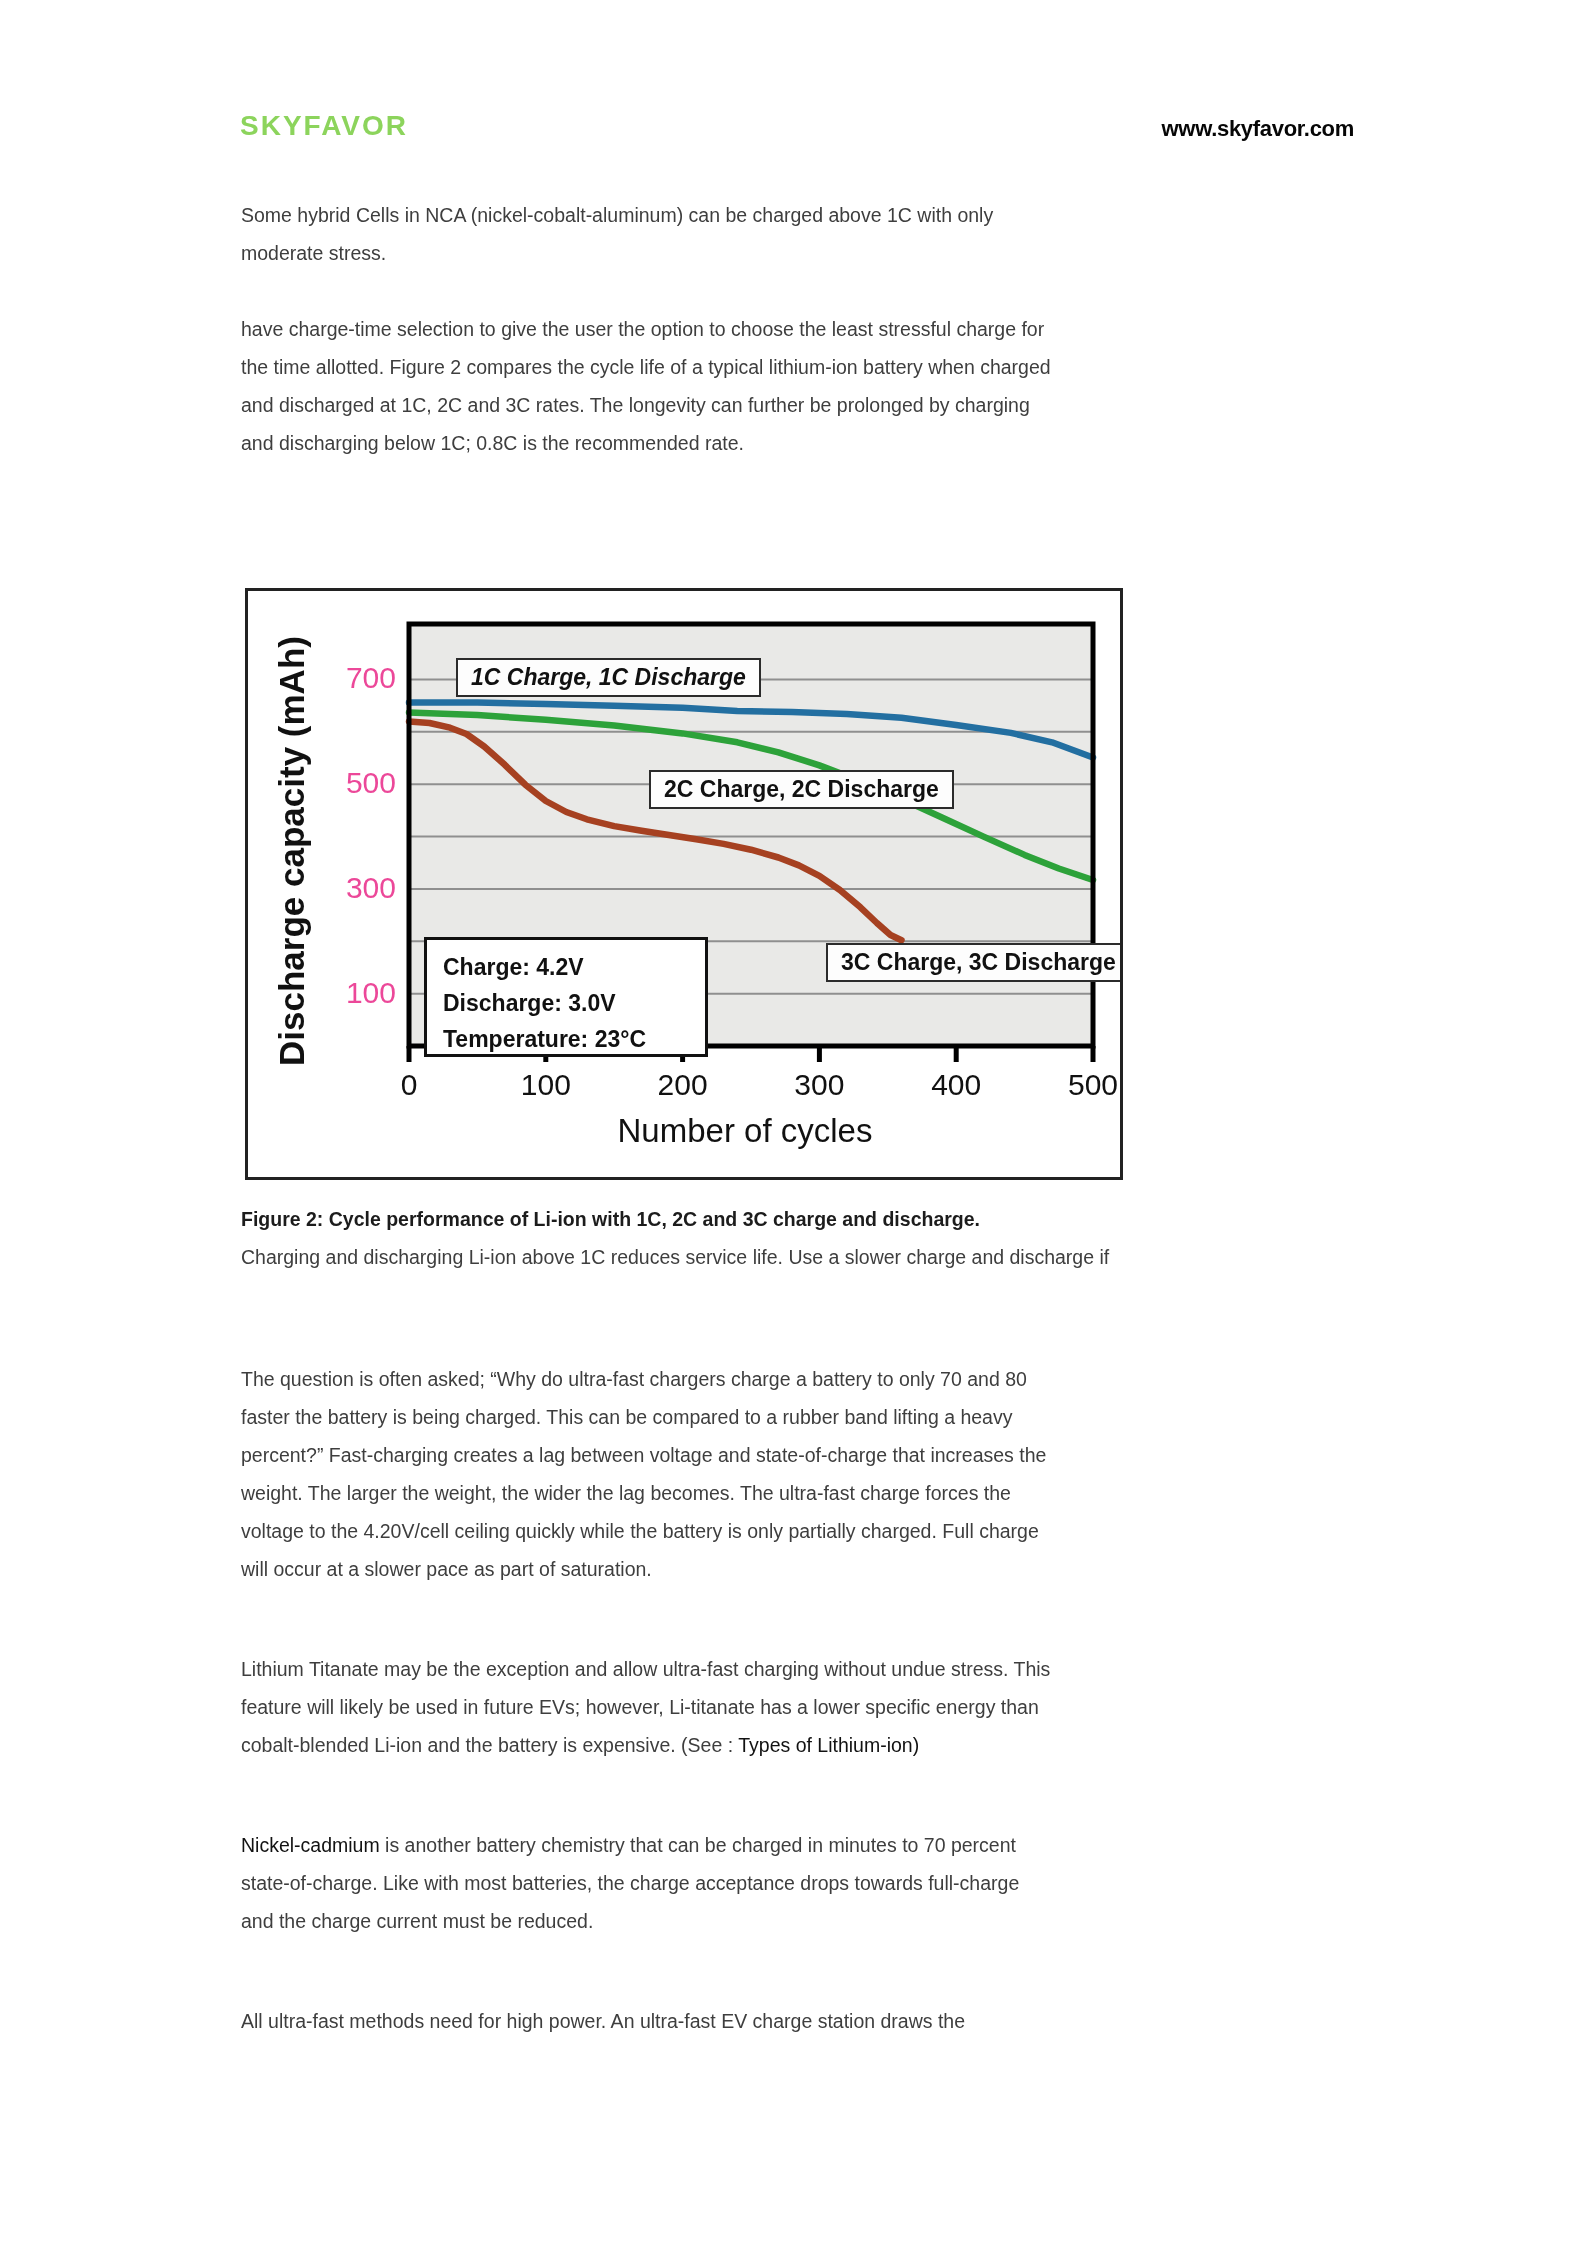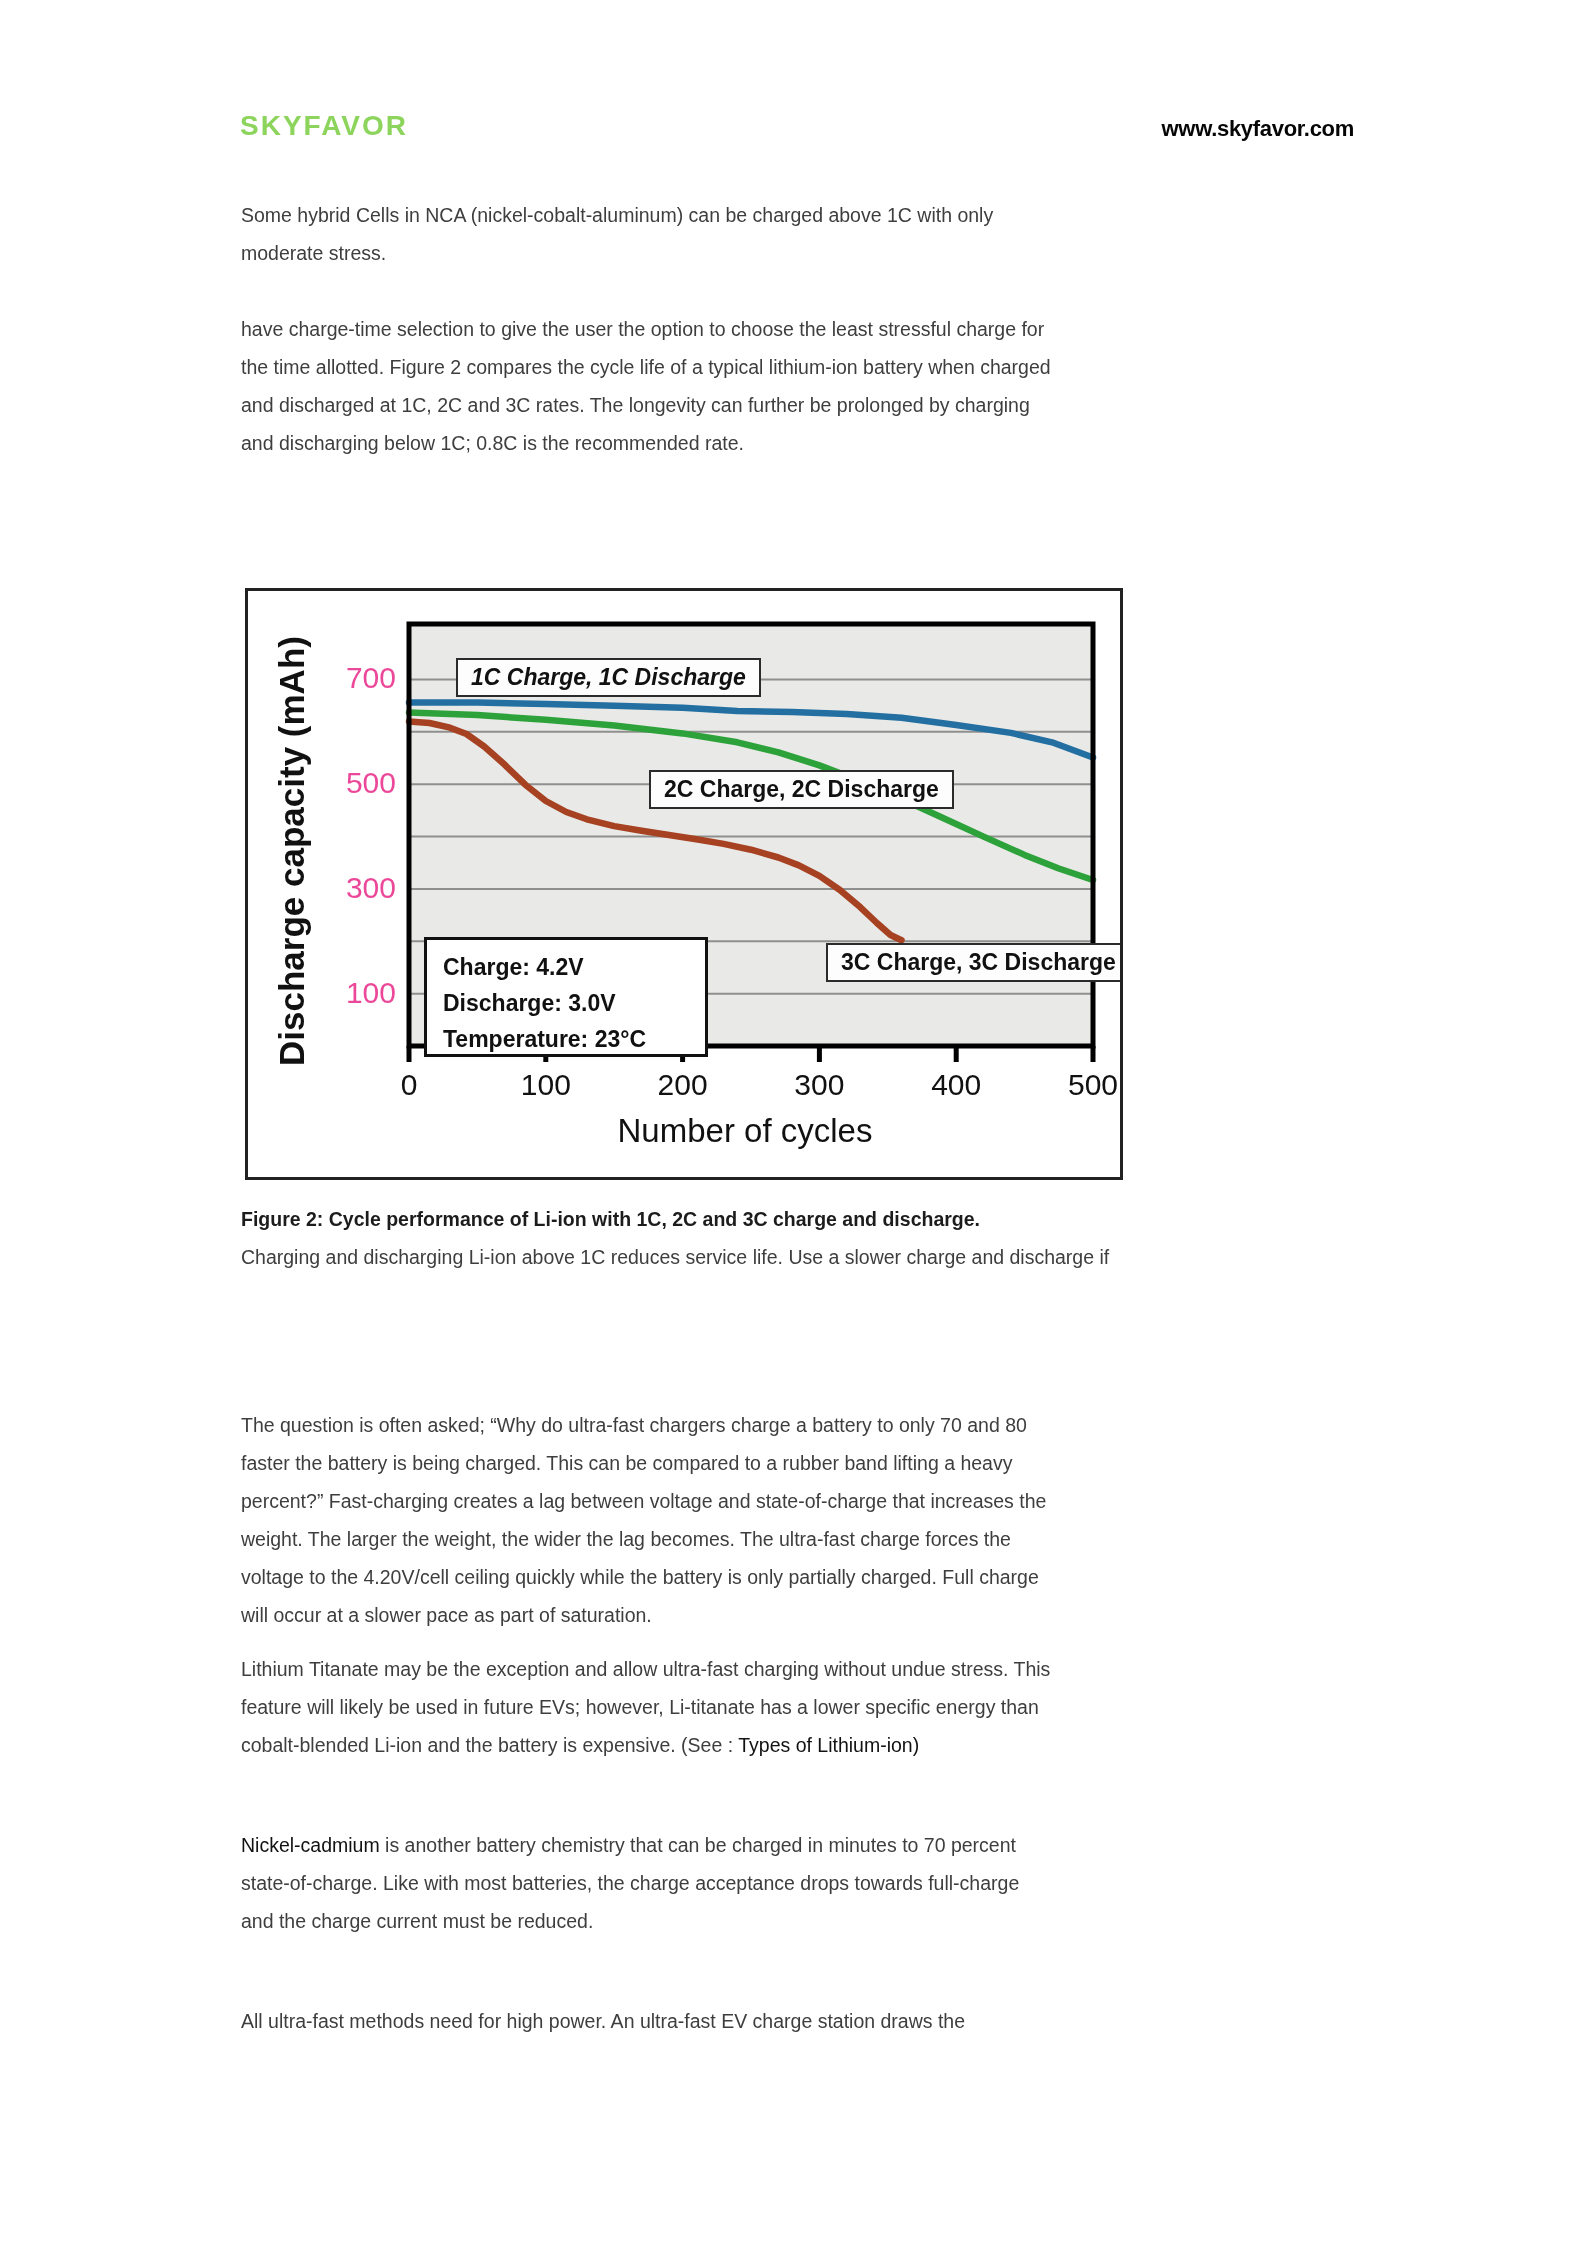--- a/index.html
+++ b/index.html
@@ -126,21 +126,21 @@
     <div class="iline">Discharge: 3.0V</div>
     <div class="iline">Temperature: 23°C</div>
   </div>
 </div>
 
 <div class="abs para" style="top:1200px;">
   <div class="line bold-line">Figure 2: Cycle performance of Li-ion with 1C, 2C and 3C charge and discharge.</div>
   <div class="line">Charging and discharging Li-ion above 1C reduces service life. Use a slower charge and discharge if</div>
 </div>
 
-<div class="abs para" style="top:1360px;margin-top:46px;">
+<div class="abs para" style="top:1360px;">
   <div class="line">The question is often asked; “Why do ultra-fast chargers charge a battery to only 70 and 80</div>
   <div class="line">faster the battery is being charged. This can be compared to a rubber band lifting a heavy</div>
   <div class="line">percent?” Fast-charging creates a lag between voltage and state-of-charge that increases the</div>
   <div class="line">weight. The larger the weight, the wider the lag becomes. The ultra-fast charge forces the</div>
   <div class="line">voltage to the 4.20V/cell ceiling quickly while the battery is only partially charged. Full charge</div>
   <div class="line">will occur at a slower pace as part of saturation.</div>
 </div>
 
 <div class="abs para" style="top:1650px;">
   <div class="line">Lithium Titanate may be the exception and allow ultra-fast charging without undue stress. This</div>

